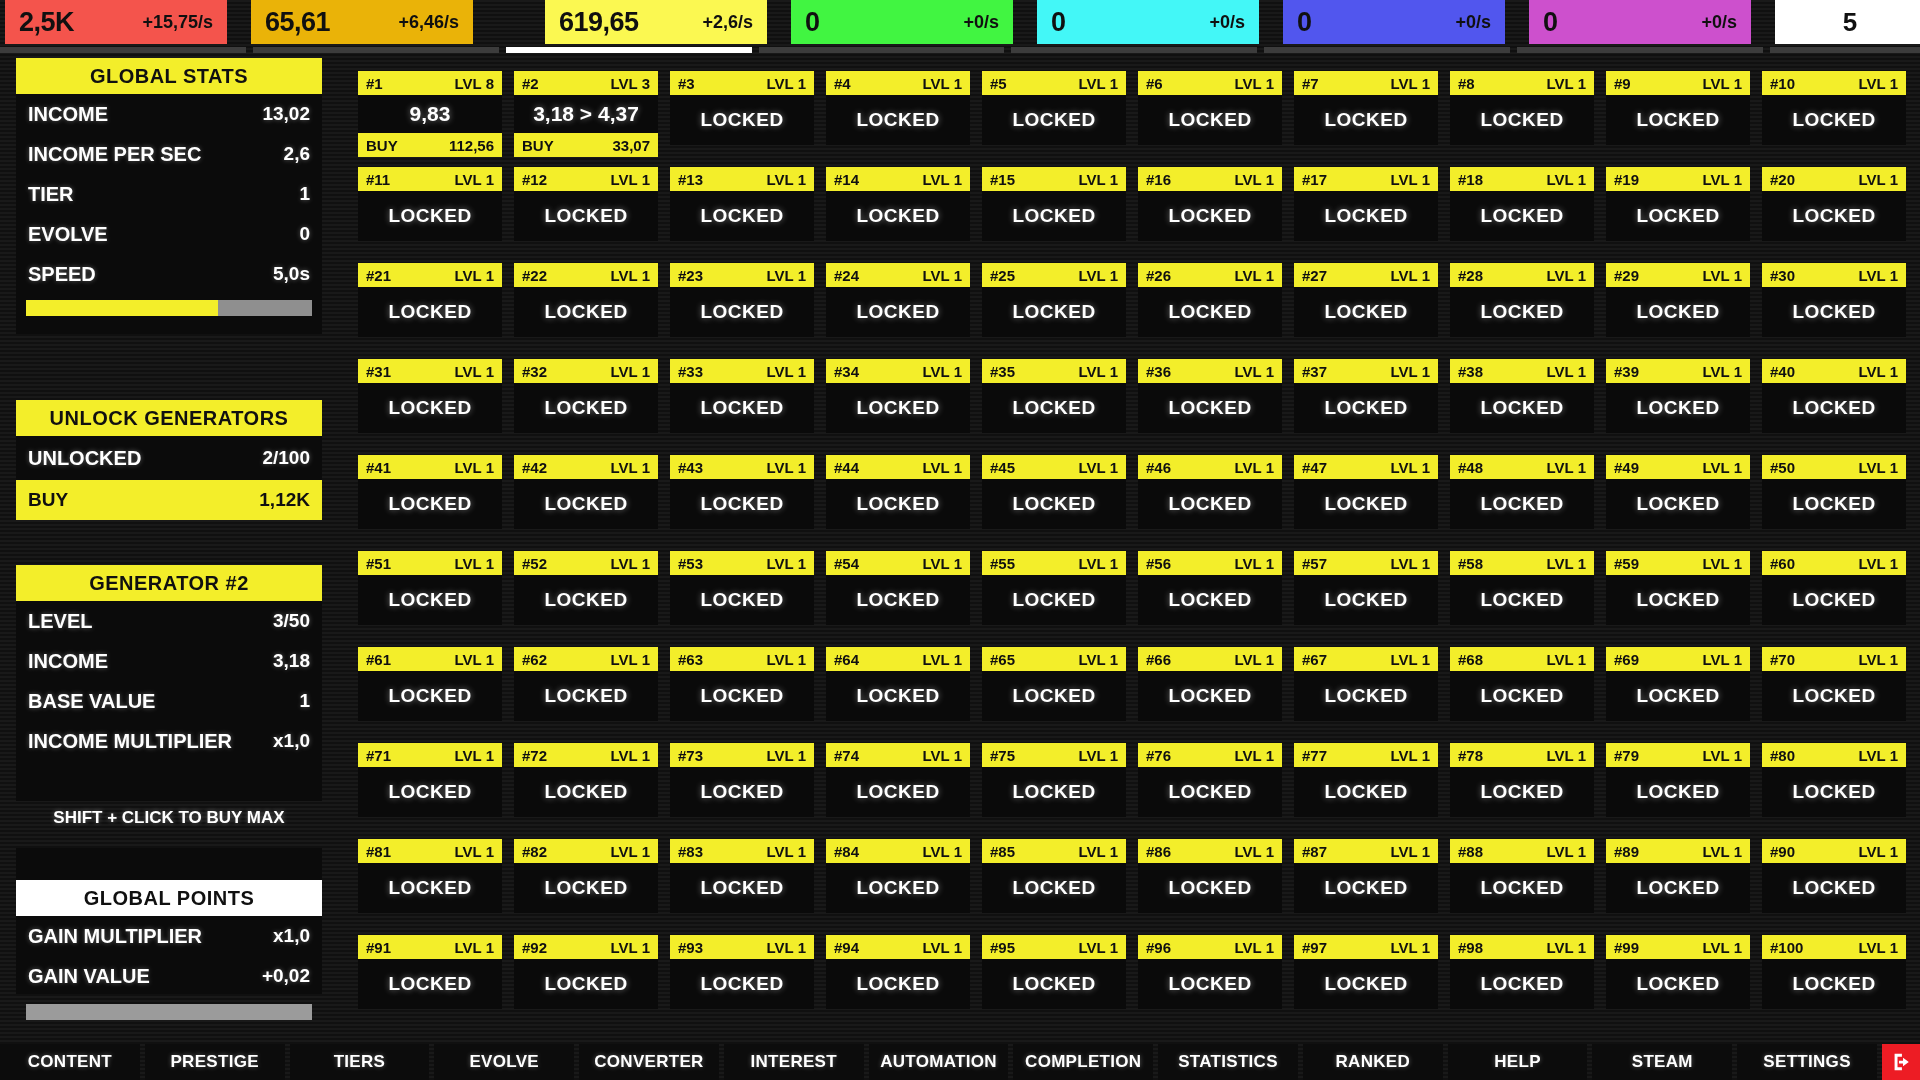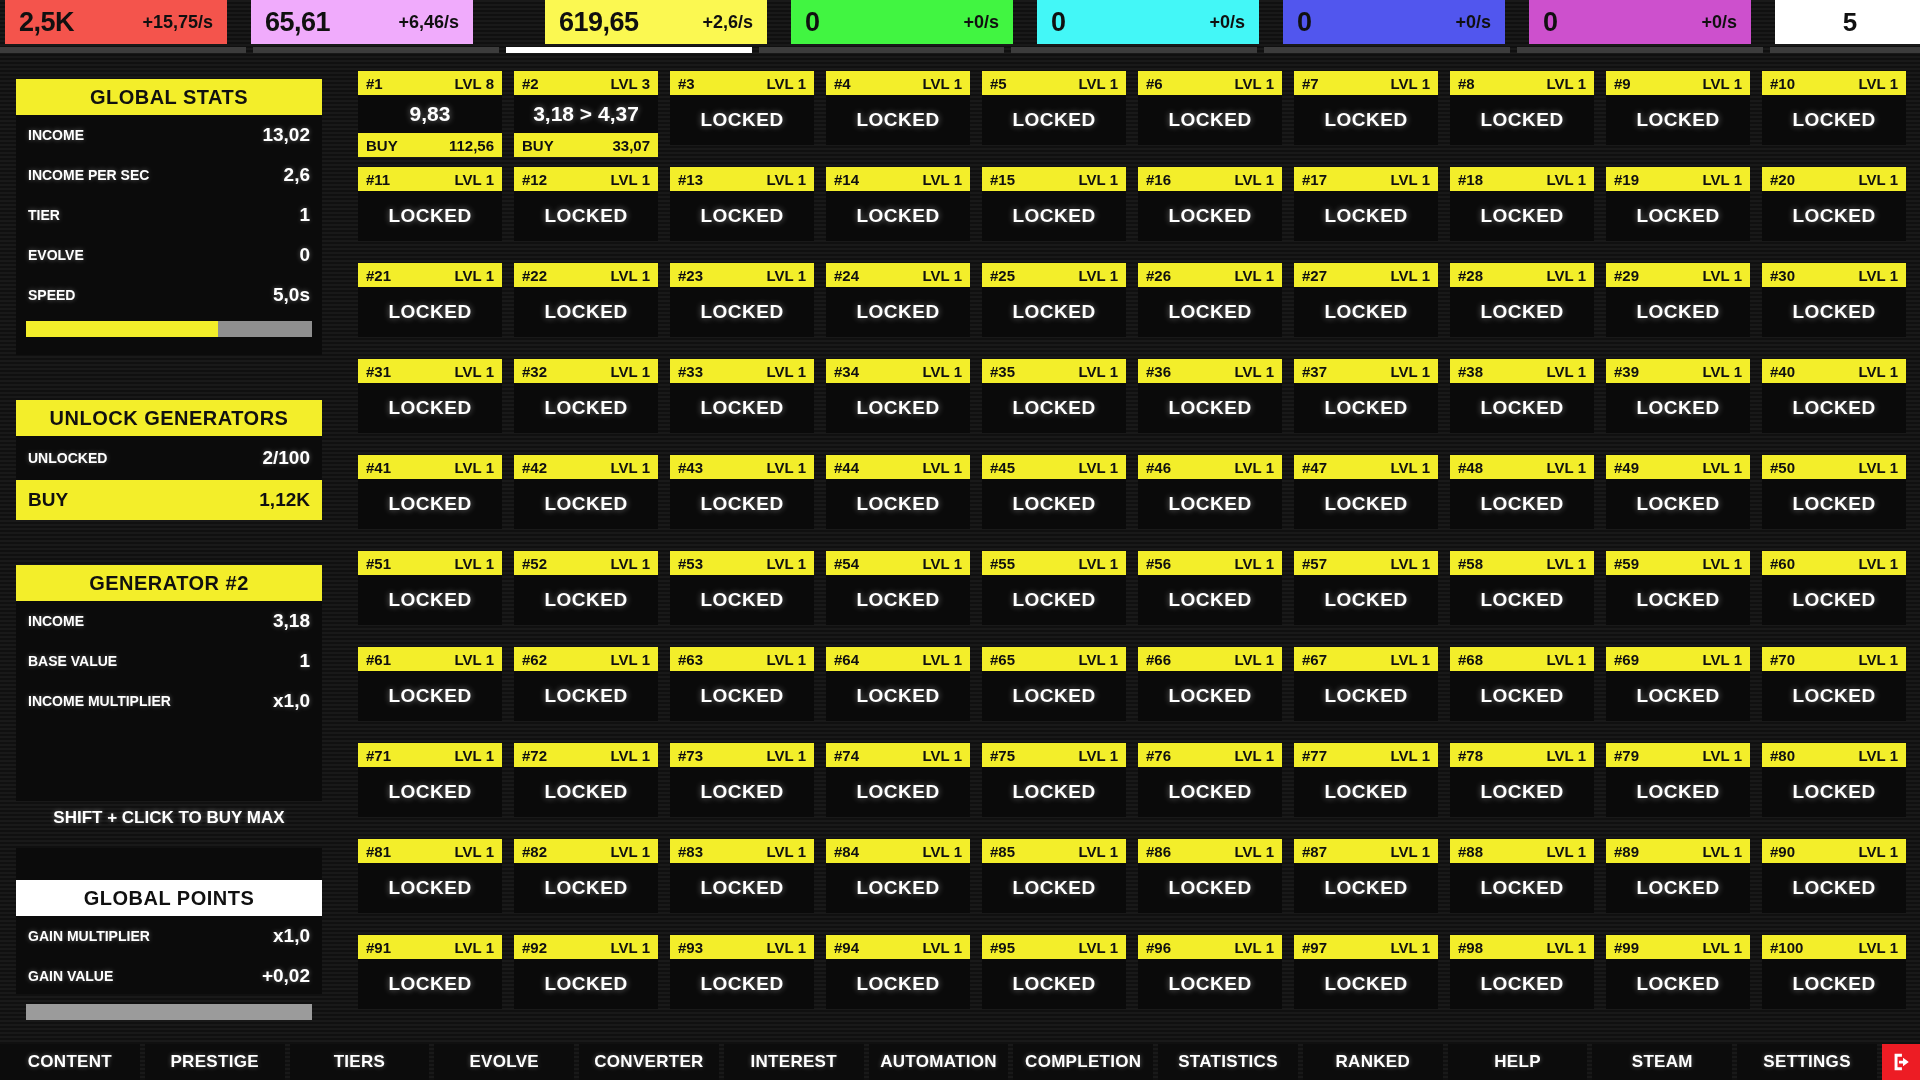--- a/index.html
+++ b/index.html
@@ -18,26 +18,26 @@
   .buy-amount-box{flex:0 0 150px;display:flex;align-items:center;justify-content:center;font-size:26px;color:#101010;}
   .underline{position:absolute;left:0;top:47px;width:1920px;height:6px;display:flex;gap:7px;}
   .underline .seg{flex:1;background:#3c3c3c;}
   .underline .seg.selected{background:#ffffff;}
   .underline .seg.end{flex:0 0 150px;background:#3c3c3c;}
   
   .panel{position:absolute;left:16px;width:306px;background:#0b0b0b;}
   .panel-header{height:36px;background:#f3ee2a;color:#101010;display:flex;align-items:center;justify-content:center;font-size:20px;letter-spacing:0.5px;}
   .panel-header.white{background:#ffffff;margin-top:32px;}
   .stat-row{height:40px;display:flex;align-items:center;justify-content:space-between;padding:0 12px;color:#fff;}
-  .stat-label{font-size:14px;text-shadow:0 0 5px rgba(255,255,255,.35);}
+  .stat-label{font-size:20px;text-shadow:0 0 5px rgba(255,255,255,.35);}
   .stat-value{font-size:19px;text-shadow:0 0 5px rgba(255,255,255,.35);}
   .buy-row{height:40px;background:#f3ee2a;color:#101010;display:flex;align-items:center;justify-content:space-between;padding:0 12px;font-size:19px;cursor:pointer;}
   .progress{margin:6px 10px 0 10px;height:16px;background:#8f8f8f;position:relative;overflow:hidden;}
   .progress .fill{position:absolute;left:0;top:0;bottom:0;width:0;background:#f3ee2a;}
-  #global-stats{top:79px;height:276px;}
+  #global-stats{top:58px;height:276px;}
   #unlock-generators{top:400px;height:120px;}
   #selected-generator{top:565px;height:236px;}
   .hint-text{position:absolute;left:16px;top:808px;width:306px;text-align:center;color:#fff;font-size:17px;text-shadow:0 0 5px rgba(255,255,255,.35);}
   #global-points{top:848px;height:146px;}
   #global-points .progress{background:#9b9b9b;margin-top:8px;}
   
   .grid{position:absolute;left:358px;top:71px;width:1548px;display:grid;grid-template-columns:repeat(10,1fr);column-gap:12px;row-gap:10px;grid-auto-rows:86px;align-items:start;}
   .tile{display:flex;flex-direction:column;cursor:pointer;}
   .tile-header{height:24px;background:#f3ee2a;color:#101010;display:flex;align-items:center;justify-content:space-between;padding:0 8px;font-size:15px;}
   .tile-body{background:#0a0a0a;color:#fff;display:flex;align-items:center;justify-content:center;text-shadow:0 0 6px rgba(255,255,255,.45);}
@@ -50,21 +50,21 @@
   .exit-btn{flex:0 0 38px;background:#ed1c24;display:flex;align-items:center;justify-content:center;cursor:pointer;}
 </style>
 </head>
 <body>
 
 <div class="topbar">
     <div class="currency-box" style="background: rgb(244, 84, 76);">
       <span class="cur-value">2,5K</span>
       <span class="cur-rate">+15,75/s</span>
     </div>
-    <div class="currency-box" style="background: #f0abfc;">
+    <div class="currency-box" style="background: #eab308;">
       <span class="cur-value">65,61</span>
       <span class="cur-rate">+6,46/s</span>
     </div>
     <div class="currency-box" style="background: rgb(251, 248, 81); margin-left: 48px;">
       <span class="cur-value">619,65</span>
       <span class="cur-rate">+2,6/s</span>
     </div>
     <div class="currency-box" style="background: rgb(65, 245, 65);">
       <span class="cur-value">0</span>
       <span class="cur-rate">+0/s</span>
@@ -131,20 +131,24 @@
   </div>
   <div class="buy-row">
     <span>BUY</span>
     <span>1,12K</span>
   </div>
 </div>
 
 <div class="panel" id="selected-generator">
   <div class="panel-header">GENERATOR #2</div>
   <div>
+      <div class="stat-row">
+        <span class="stat-label">LEVEL</span>
+        <span class="stat-value">3/50</span>
+      </div>
       <div class="stat-row">
         <span class="stat-label">INCOME</span>
         <span class="stat-value">3,18</span>
       </div>
       <div class="stat-row">
         <span class="stat-label">BASE VALUE</span>
         <span class="stat-value">1</span>
       </div>
       <div class="stat-row">
         <span class="stat-label">INCOME MULTIPLIER</span>

